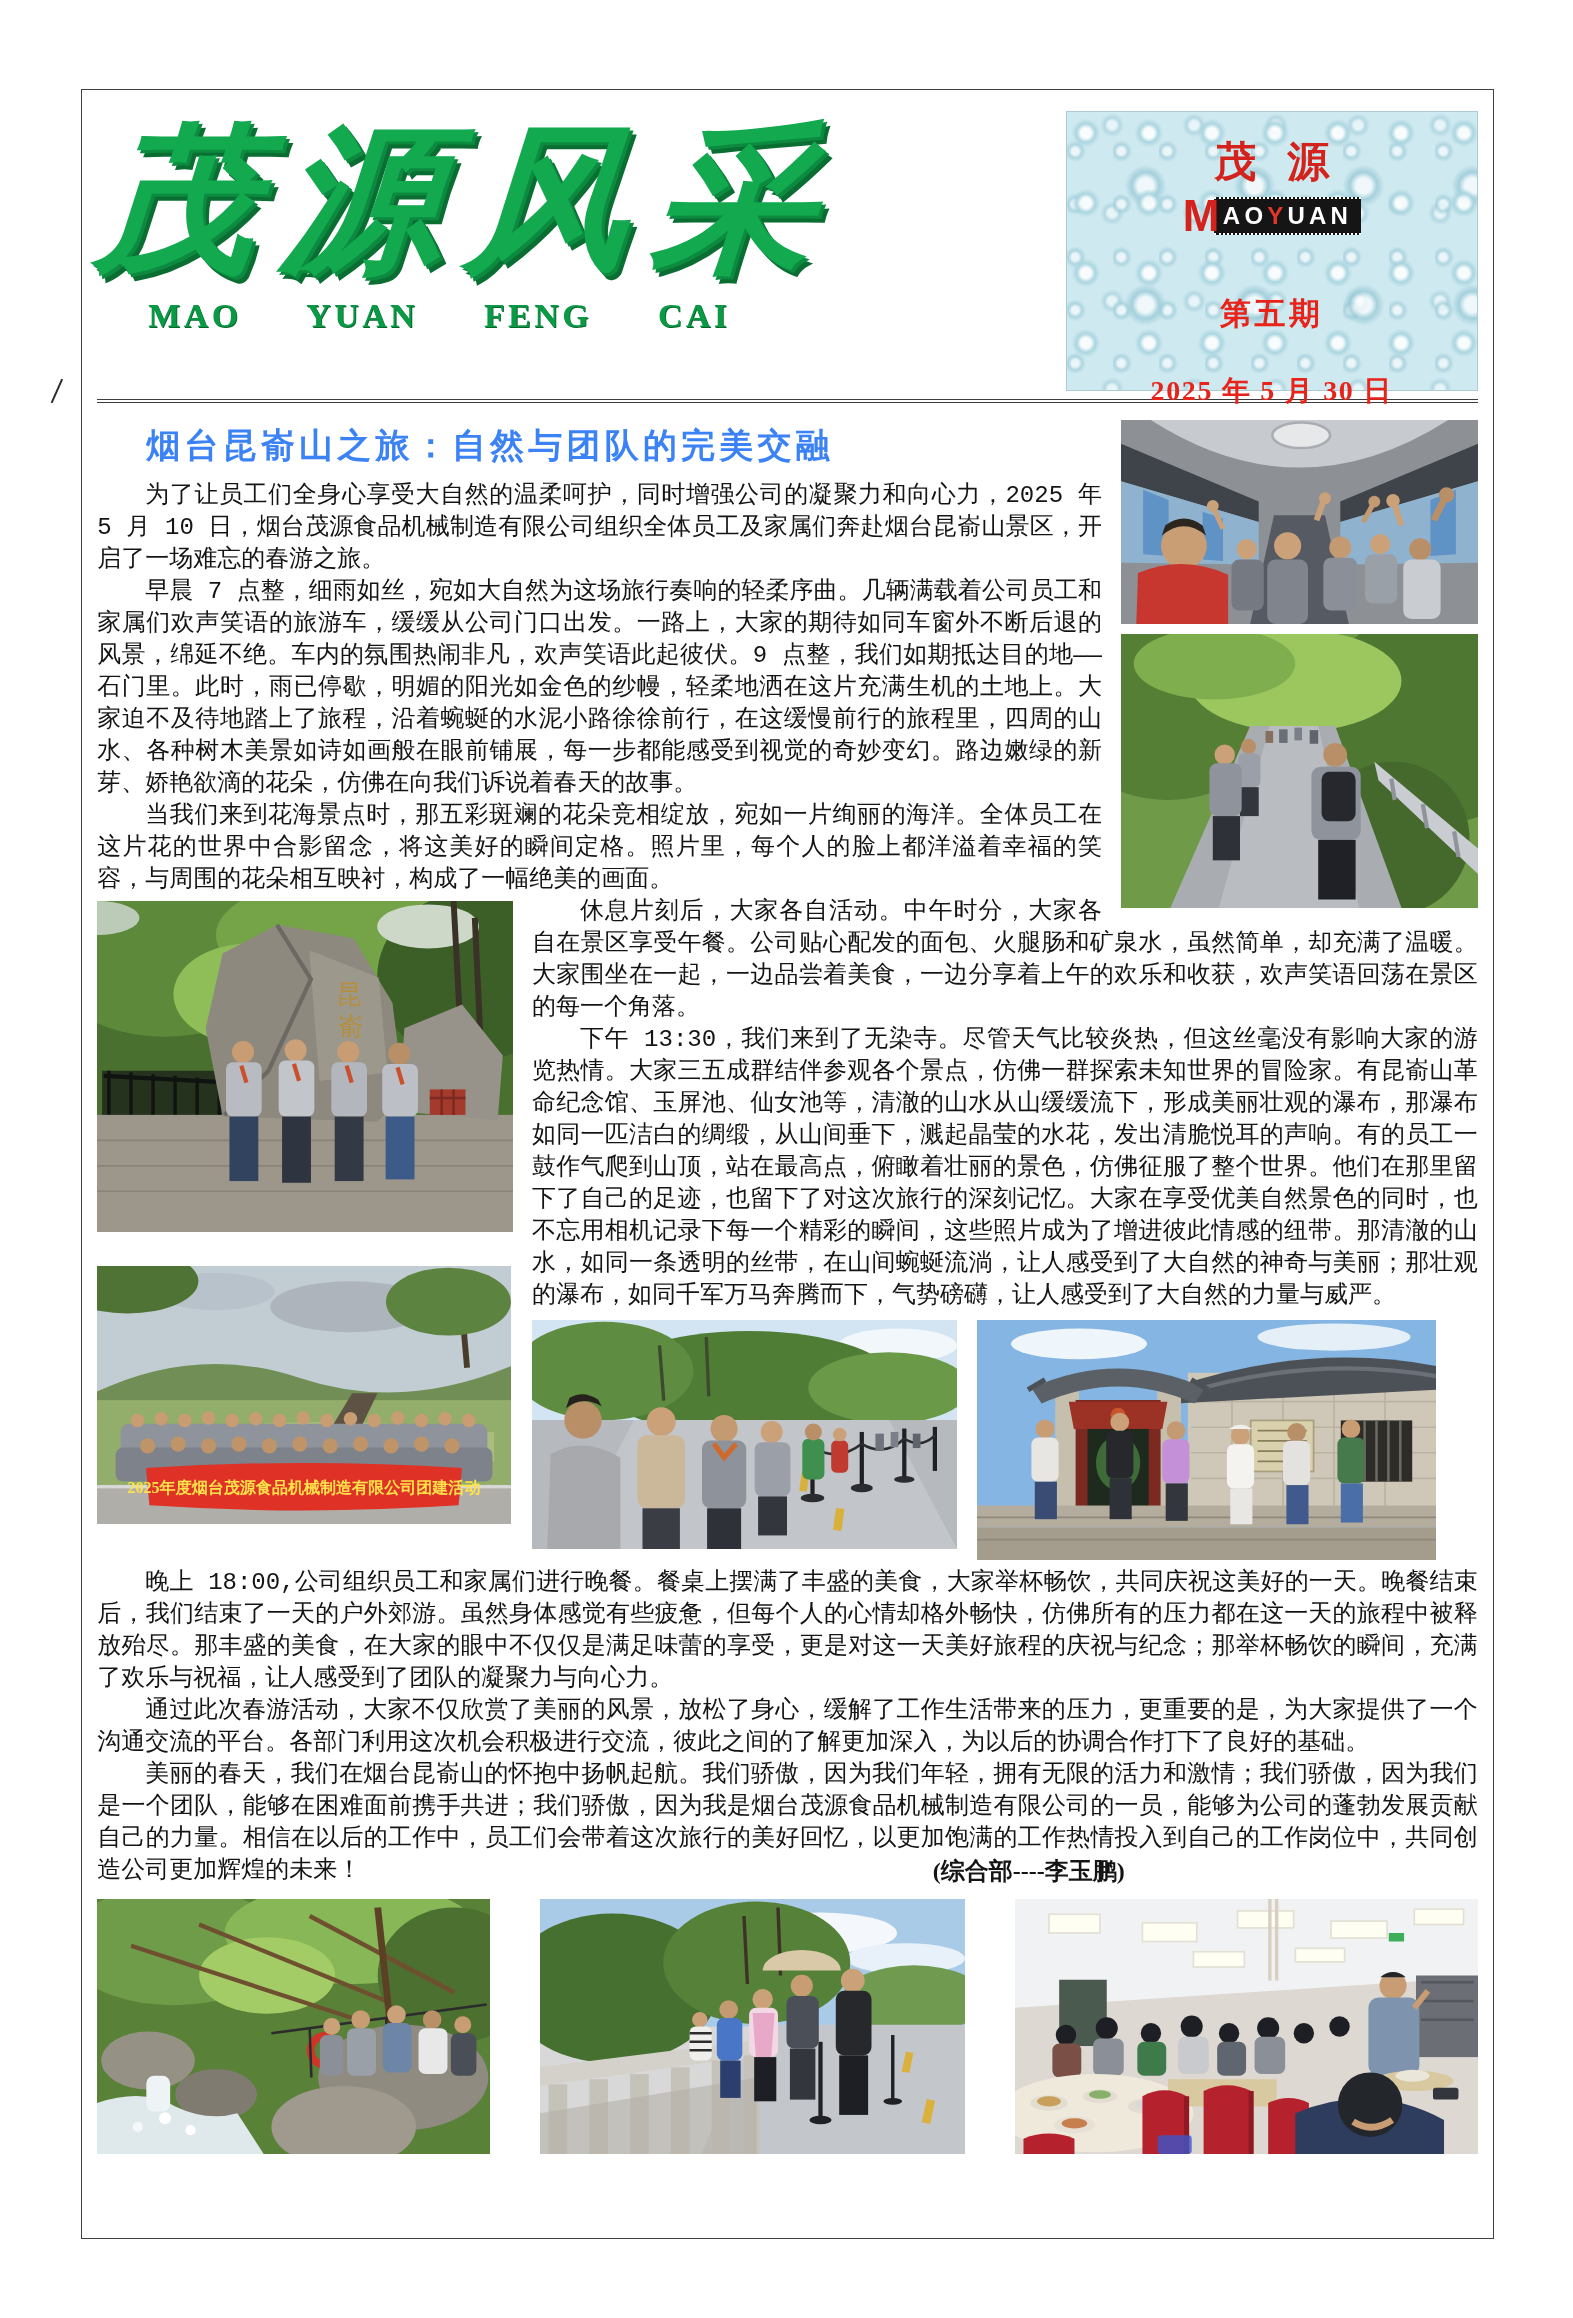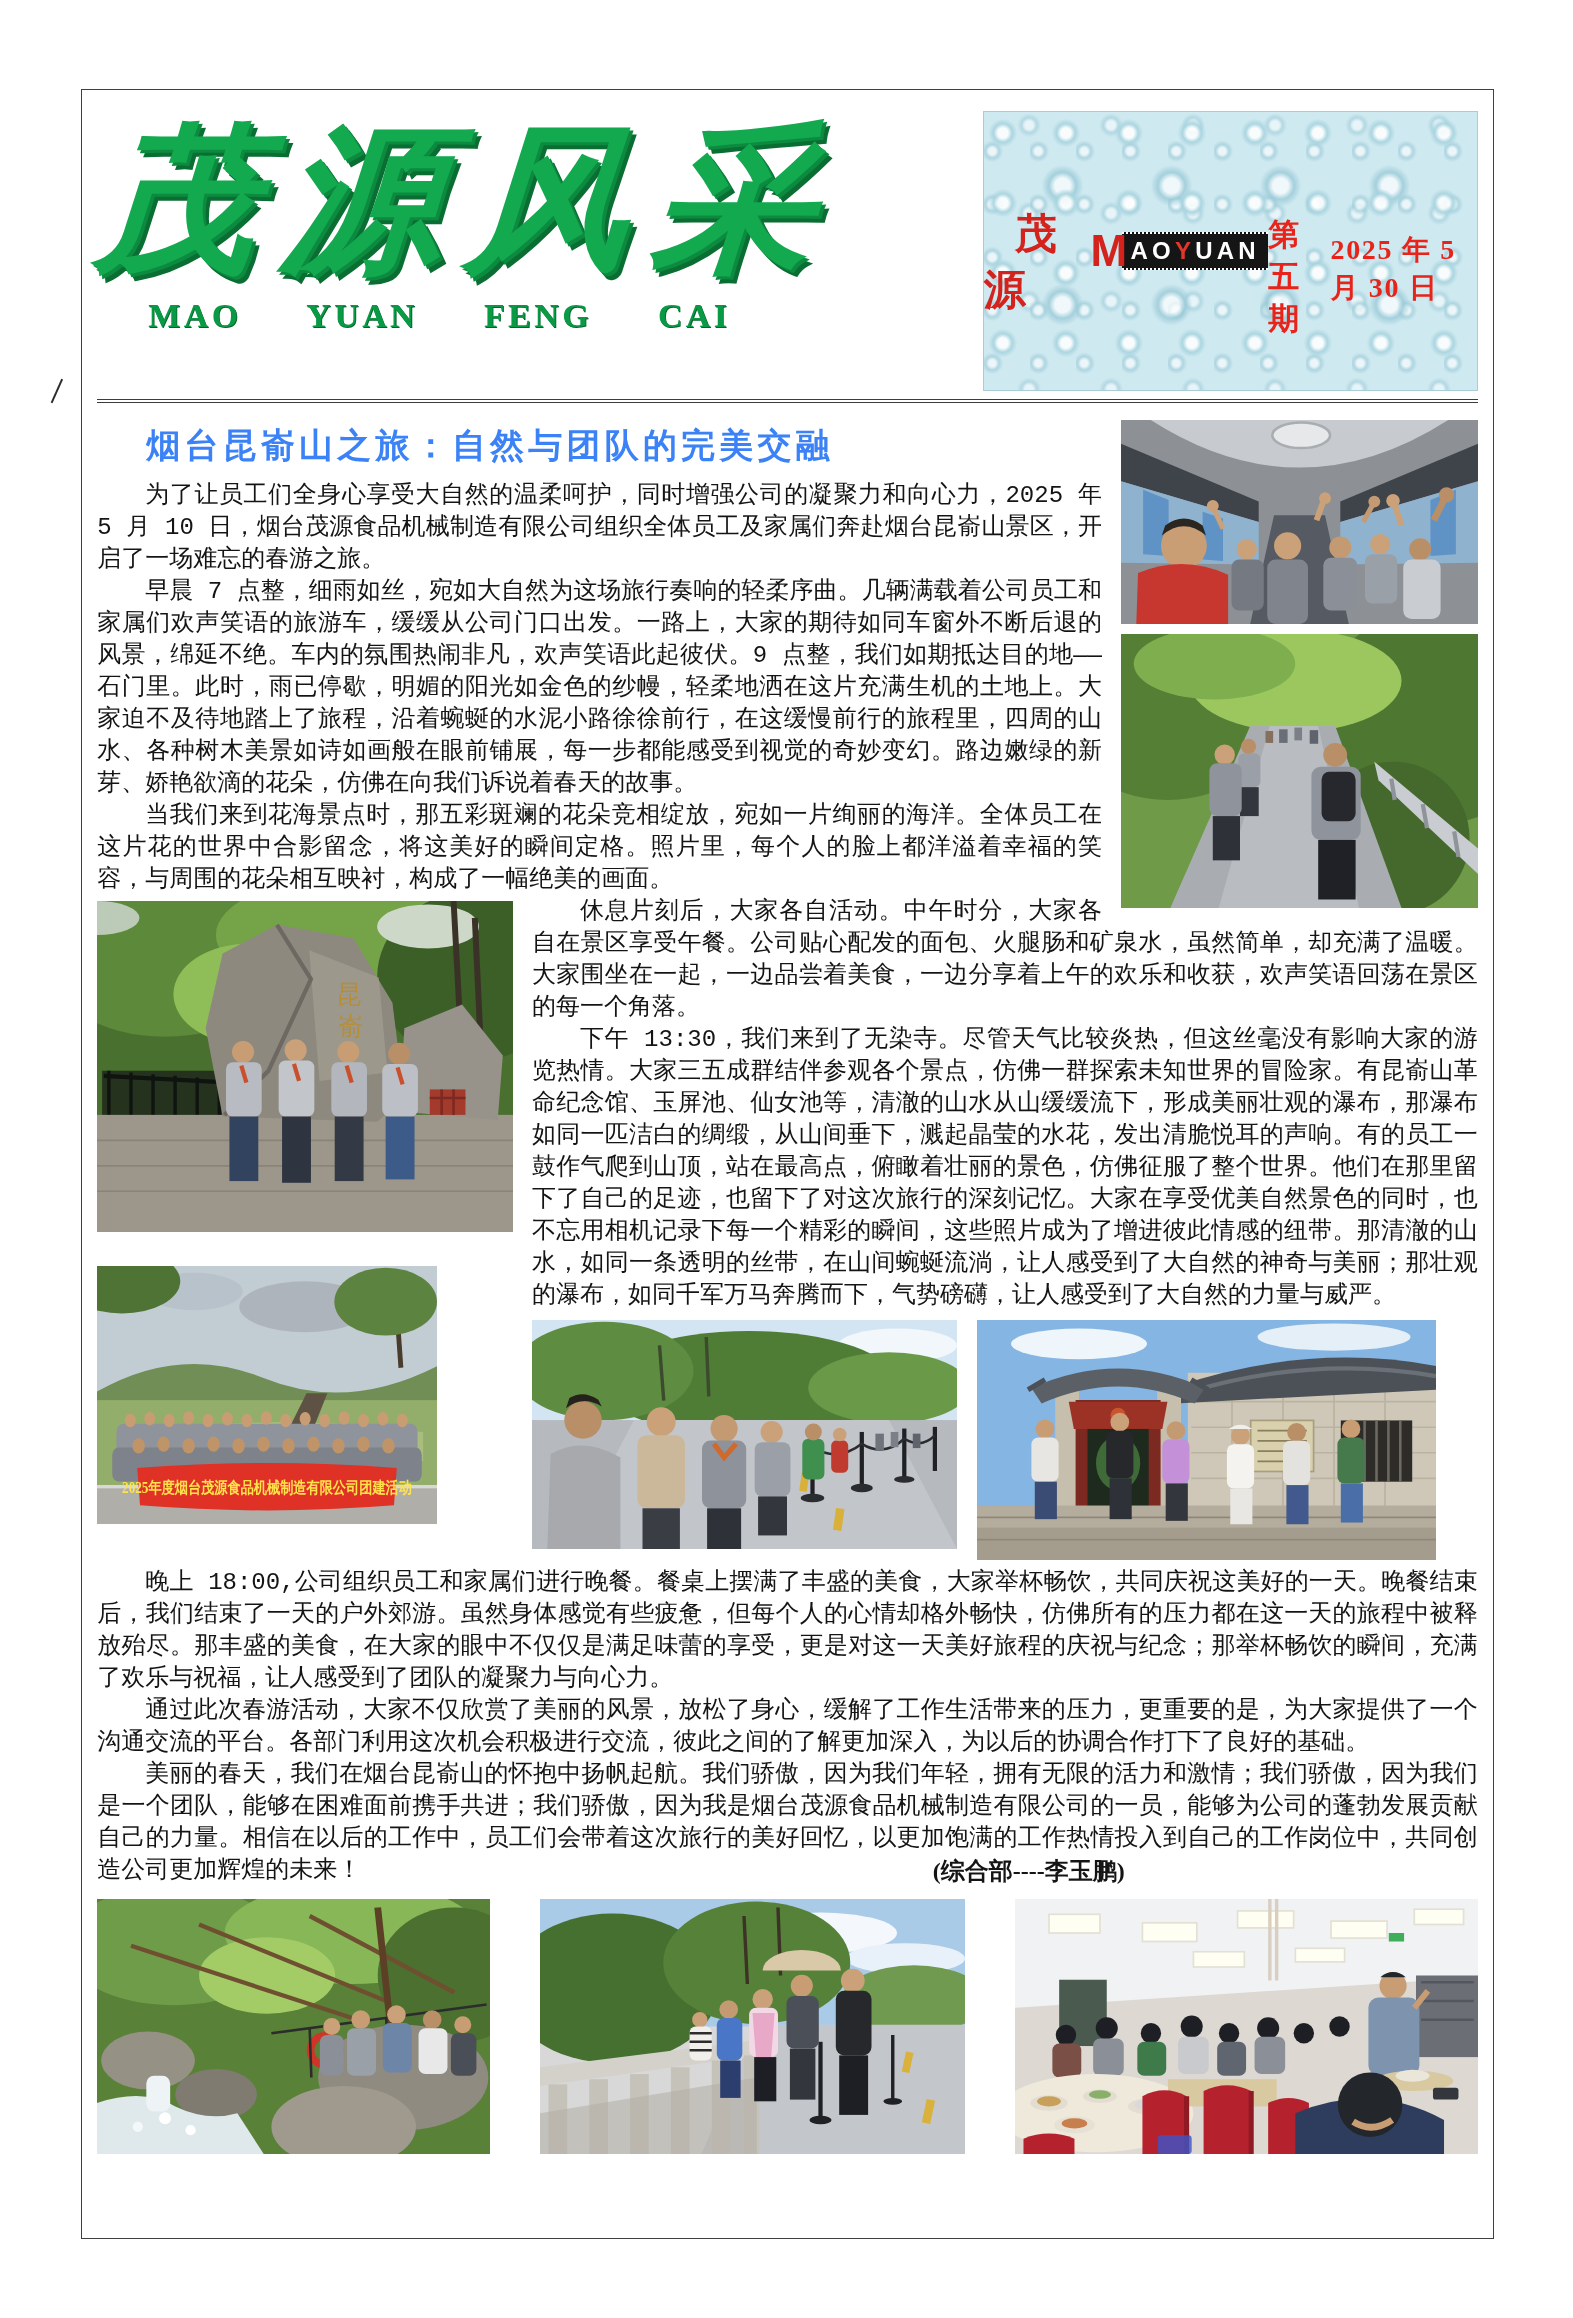--- a/index.html
+++ b/index.html
@@ -9,22 +9,22 @@
   .stray-mark{position:absolute;left:56px;top:378px;width:1.7px;height:25.5px;background:#2c2c2c;
     transform:rotate(24deg);}
   
   .header{display:flex;justify-content:space-between;align-items:flex-start;height:287px;}
   .masthead{flex:1;padding-top:15.3px;}
   .masthead-title{font-size:160px;line-height:1.04;font-weight:bold;font-style:italic;
     color:#12a94f;letter-spacing:25.5px;transform:skewX(-4deg);transform-origin:left;
     text-shadow:3.4px 3.4px 0 #0c8a3f,6.8px 6.8px 0 #0a6e33;font-family:"DejaVu Sans",sans-serif;white-space:nowrap;}
   .masthead-en{margin:13.6px 0 0 51px;font-size:34px;font-weight:bold;color:#0a9a45;
     letter-spacing:3.4px;word-spacing:54px;text-shadow:0.8px 0.8px 0 #06632c;}
-  .infobox{width:495px;height:280px;margin-top:8.5px;border:0.8px solid #aaccd6;box-sizing:border-box;
-    display:flex;align-items:center;
+  .infobox{width:412px;height:280px;margin-top:8.5px;border:0.8px solid #aaccd6;box-sizing:border-box;
+    display:flex;flex-direction:column;align-items:center;
     background-color:#cfe9f0;
     background-image:
       radial-gradient(circle at 30% 30%, rgba(255,255,255,.85) 5.1px, rgba(168,212,223,.9) 9.3px, rgba(205,233,240,0) 14.4px),
       radial-gradient(circle at 72% 62%, rgba(255,255,255,.7) 7.6px, rgba(150,200,214,.75) 13.6px, rgba(205,233,240,0) 21px),
       radial-gradient(circle at 18% 74%, rgba(255,255,255,.6) 3.4px, rgba(160,205,218,.7) 6.8px, rgba(205,233,240,0) 11px),
       radial-gradient(circle at 55% 15%, rgba(255,255,255,.5) 4.2px, rgba(160,205,218,.6) 7.6px, rgba(205,233,240,0) 12px);
     background-size:63px 70px,109px 119px,46px 53px,82px 88px;}
   .logo-cn{margin-top:22px;font-size:42px;font-weight:bold;color:#d3231c;letter-spacing:31px;
     text-indent:31px;font-family:"Liberation Serif",serif;}
   .logo-strip{display:flex;align-items:center;margin-top:1.7px;}
@@ -200,21 +200,21 @@
               <rect x="280" y="254" width="34" height="76" fill="#333a46"></rect>
               <path d="M294,194 L300,214" stroke="#c8502c" stroke-width="5"></path>
             <circle cx="356" cy="180" r="13" fill="#b98f68"></circle>
               <rect x="336" y="192" width="42" height="62" rx="8" fill="#bcc0c6"></rect>
               <rect x="340" y="254" width="34" height="74" fill="#3d5b88"></rect>
               <path d="M354,196 L360,216" stroke="#c8502c" stroke-width="5"></path>
           </g>
         </svg>
       </div>
 
-      <div class="photo" style="width:340px;height:258px">
+      <div class="photo" style="width:414px;height:258px">
         <svg viewBox="0 0 490 304" preserveAspectRatio="none">
           <rect width="490" height="150" fill="#c2ccd3"></rect>
           <ellipse cx="300" cy="48" rx="95" ry="30" fill="#aeb4bc"></ellipse>
           <ellipse cx="140" cy="30" rx="70" ry="22" fill="#b8c2ca"></ellipse>
           <path d="M0,148 Q120,92 240,132 T490,118 L490,185 L0,185 Z" fill="#708e55"></path>
           <rect y="158" width="490" height="100" fill="#93ad6a"></rect>
           <path d="M60,200 Q245,170 470,196 L470,230 L60,230 Z" fill="#a8bd7e"></path>
           <path d="M302,150 L332,150 L292,232 L252,232 Z" fill="#5d5244"></path>
           <path d="M428,6 L438,120" stroke="#4a3c2c" stroke-width="7"></path>
           <ellipse cx="416" cy="42" rx="74" ry="40" fill="#5d8340"></ellipse>

